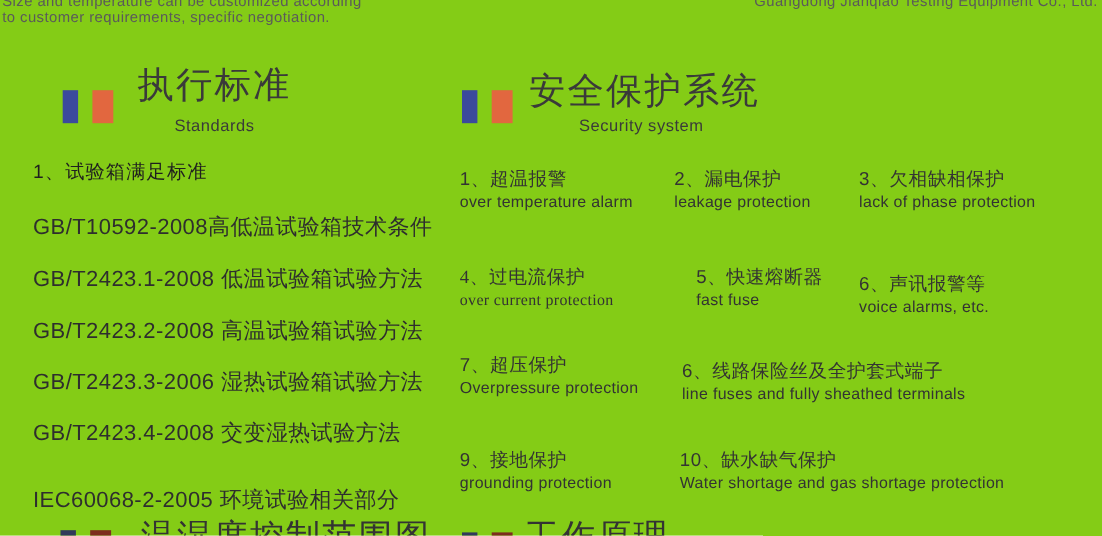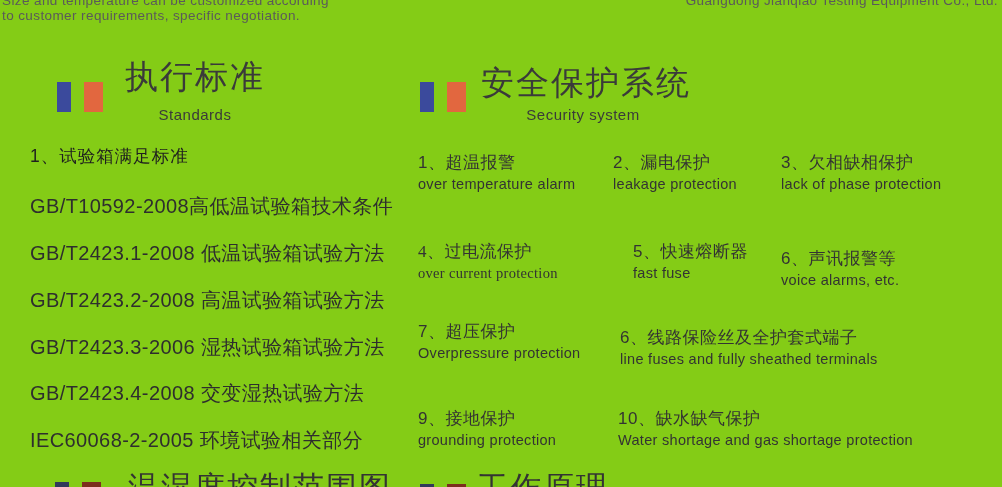--- a/index.html
+++ b/index.html
@@ -84,21 +84,21 @@
     </span>
   <div class="sec-title-cn" style="left:125px; top:58px;">执行标准</div>
   <div class="sec-title-en" style="left:125px; top:106px; width:140px;">Standards</div>
 
   <div class="std-heading">1、试验箱满足标准</div>
   <div class="std-item" style="top:193px;">GB/T10592-2008高低温试验箱技术条件</div>
   <div class="std-item" style="top:240px;">GB/T2423.1-2008 低温试验箱试验方法</div>
   <div class="std-item" style="top:287px;">GB/T2423.2-2008 高温试验箱试验方法</div>
   <div class="std-item" style="top:334px;">GB/T2423.3-2006 湿热试验箱试验方法</div>
   <div class="std-item" style="top:380px;">GB/T2423.4-2008 交变湿热试验方法</div>
-  <div class="std-item" style="top:427px;">IEC60068-2-2005 环境试验相关部分</div>
+  <div class="std-item" style="top:441px;">IEC60068-2-2005 环境试验相关部分</div>
 
   <span class="flag" style="left:420px; top:82px;">
       <i class="fb"></i>
       <i class="fo"></i>
     </span>
   <div class="sec-title-cn" style="left:481px; top:64px;">安全保护系统</div>
   <div class="sec-title-en" style="left:481px; top:106px; width:204px;">Security system</div>
 
   <div class="sec-item s1">
     <div class="sec-cn">1、超温报警</div>

